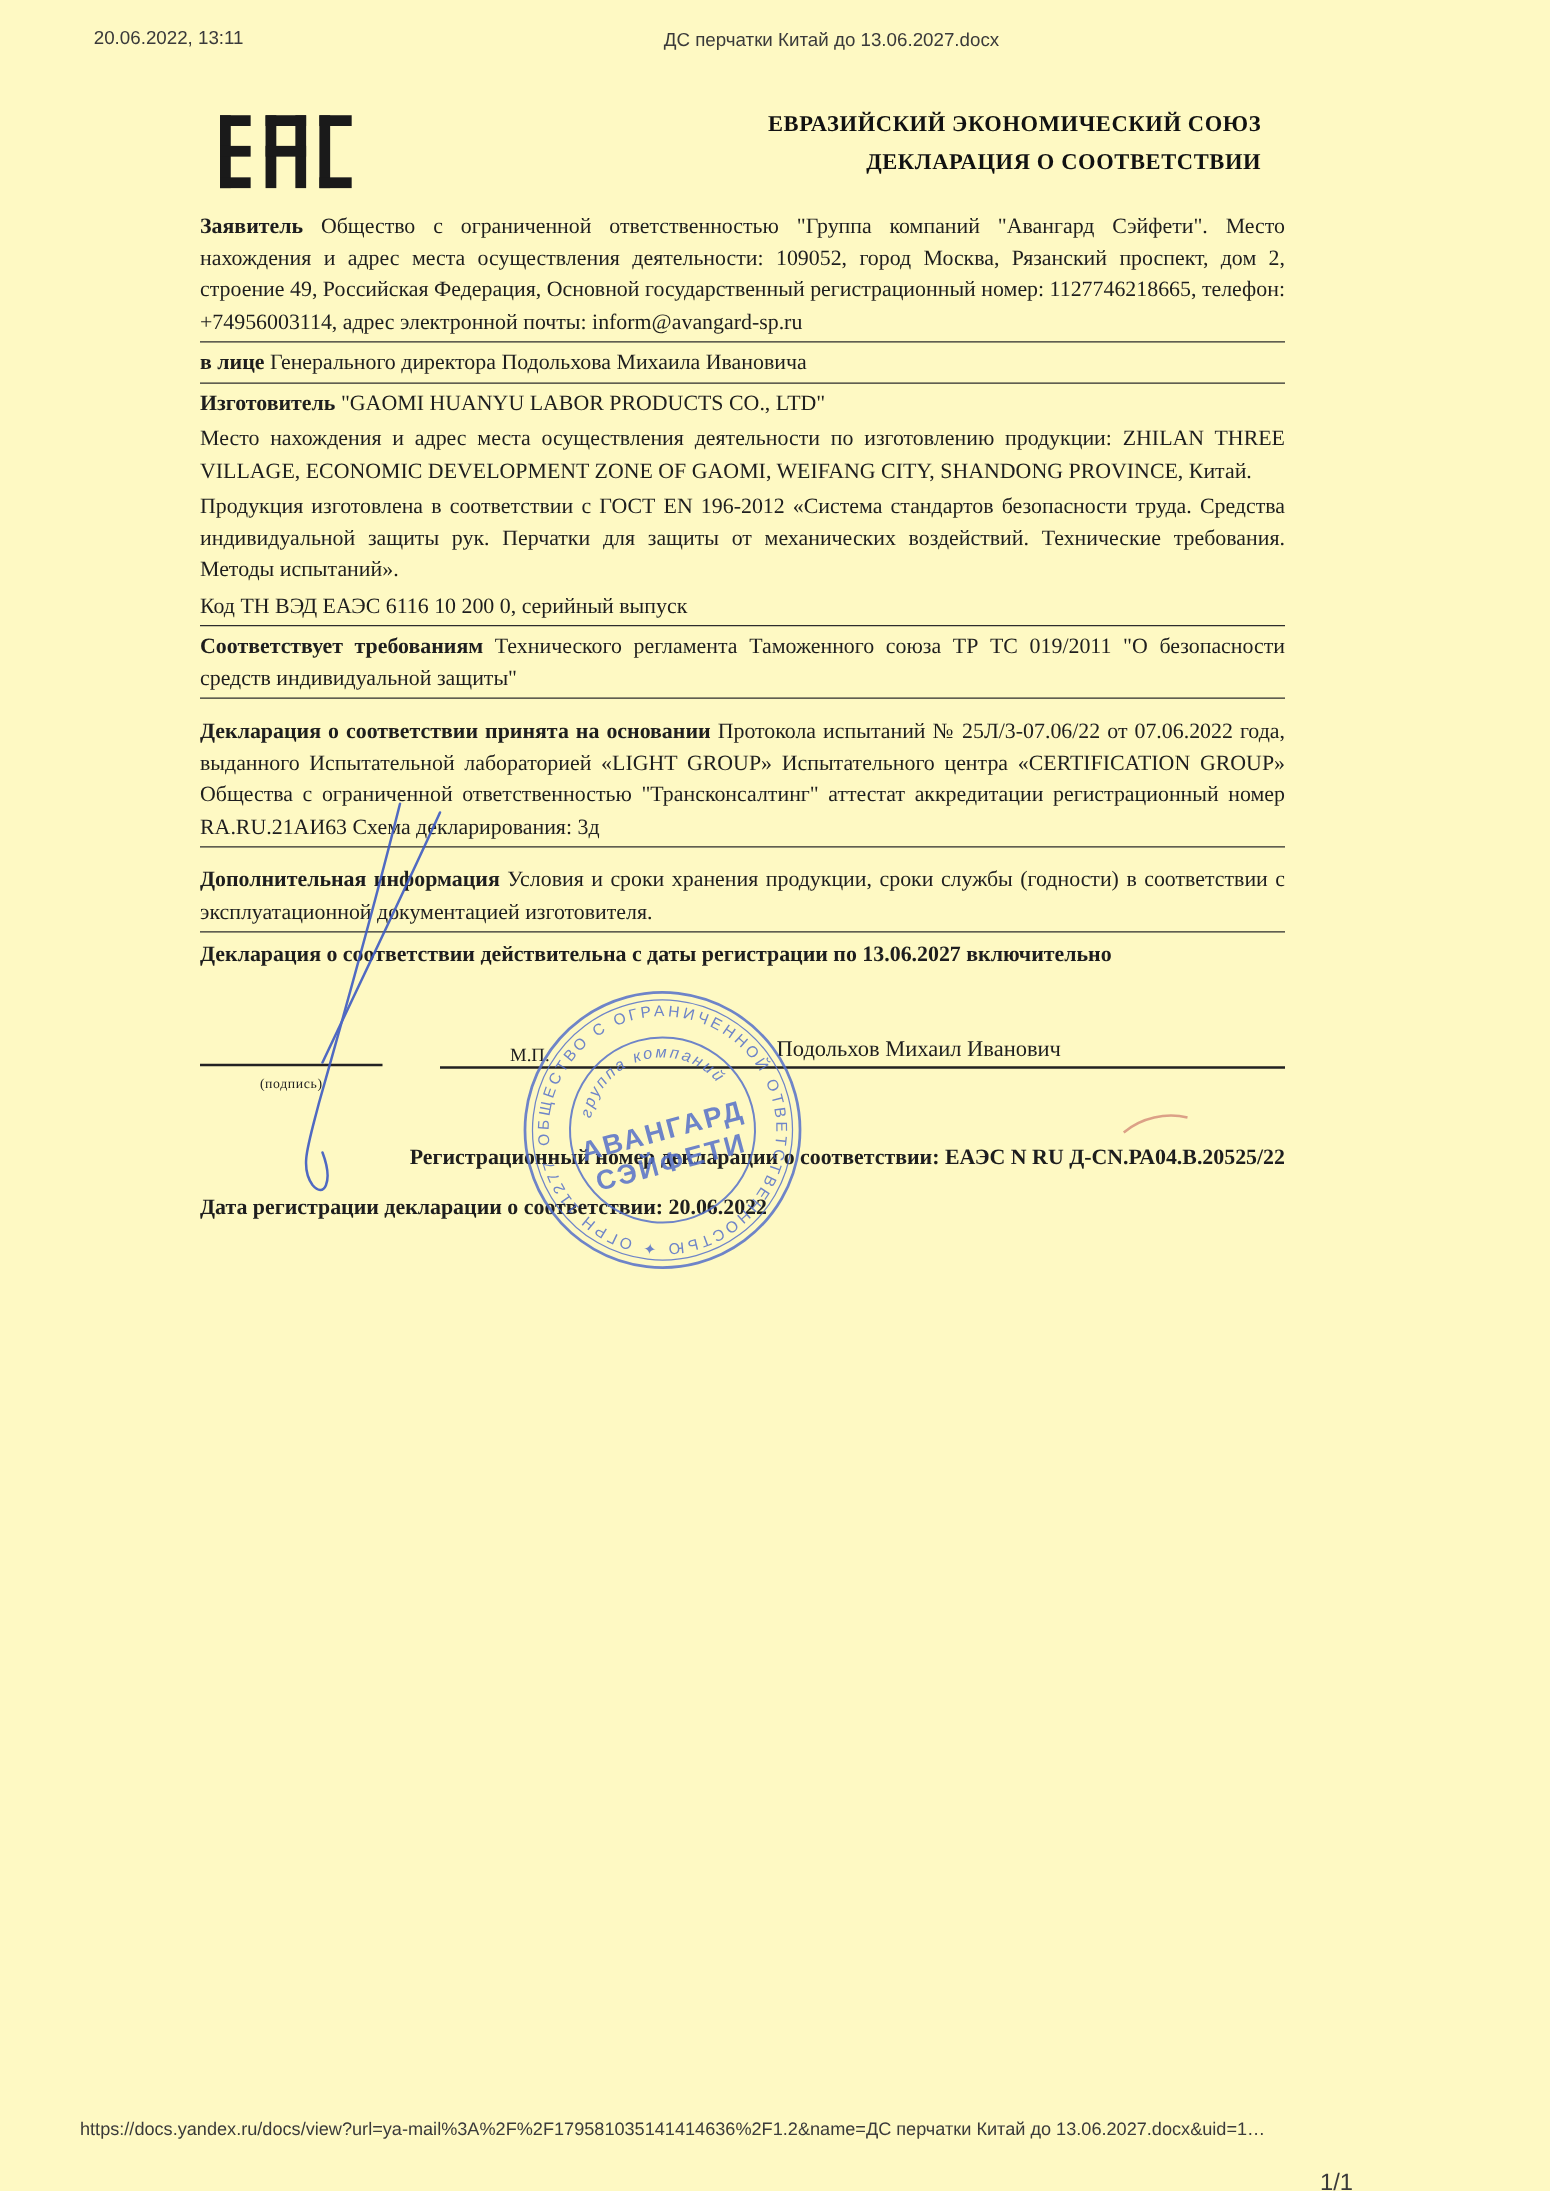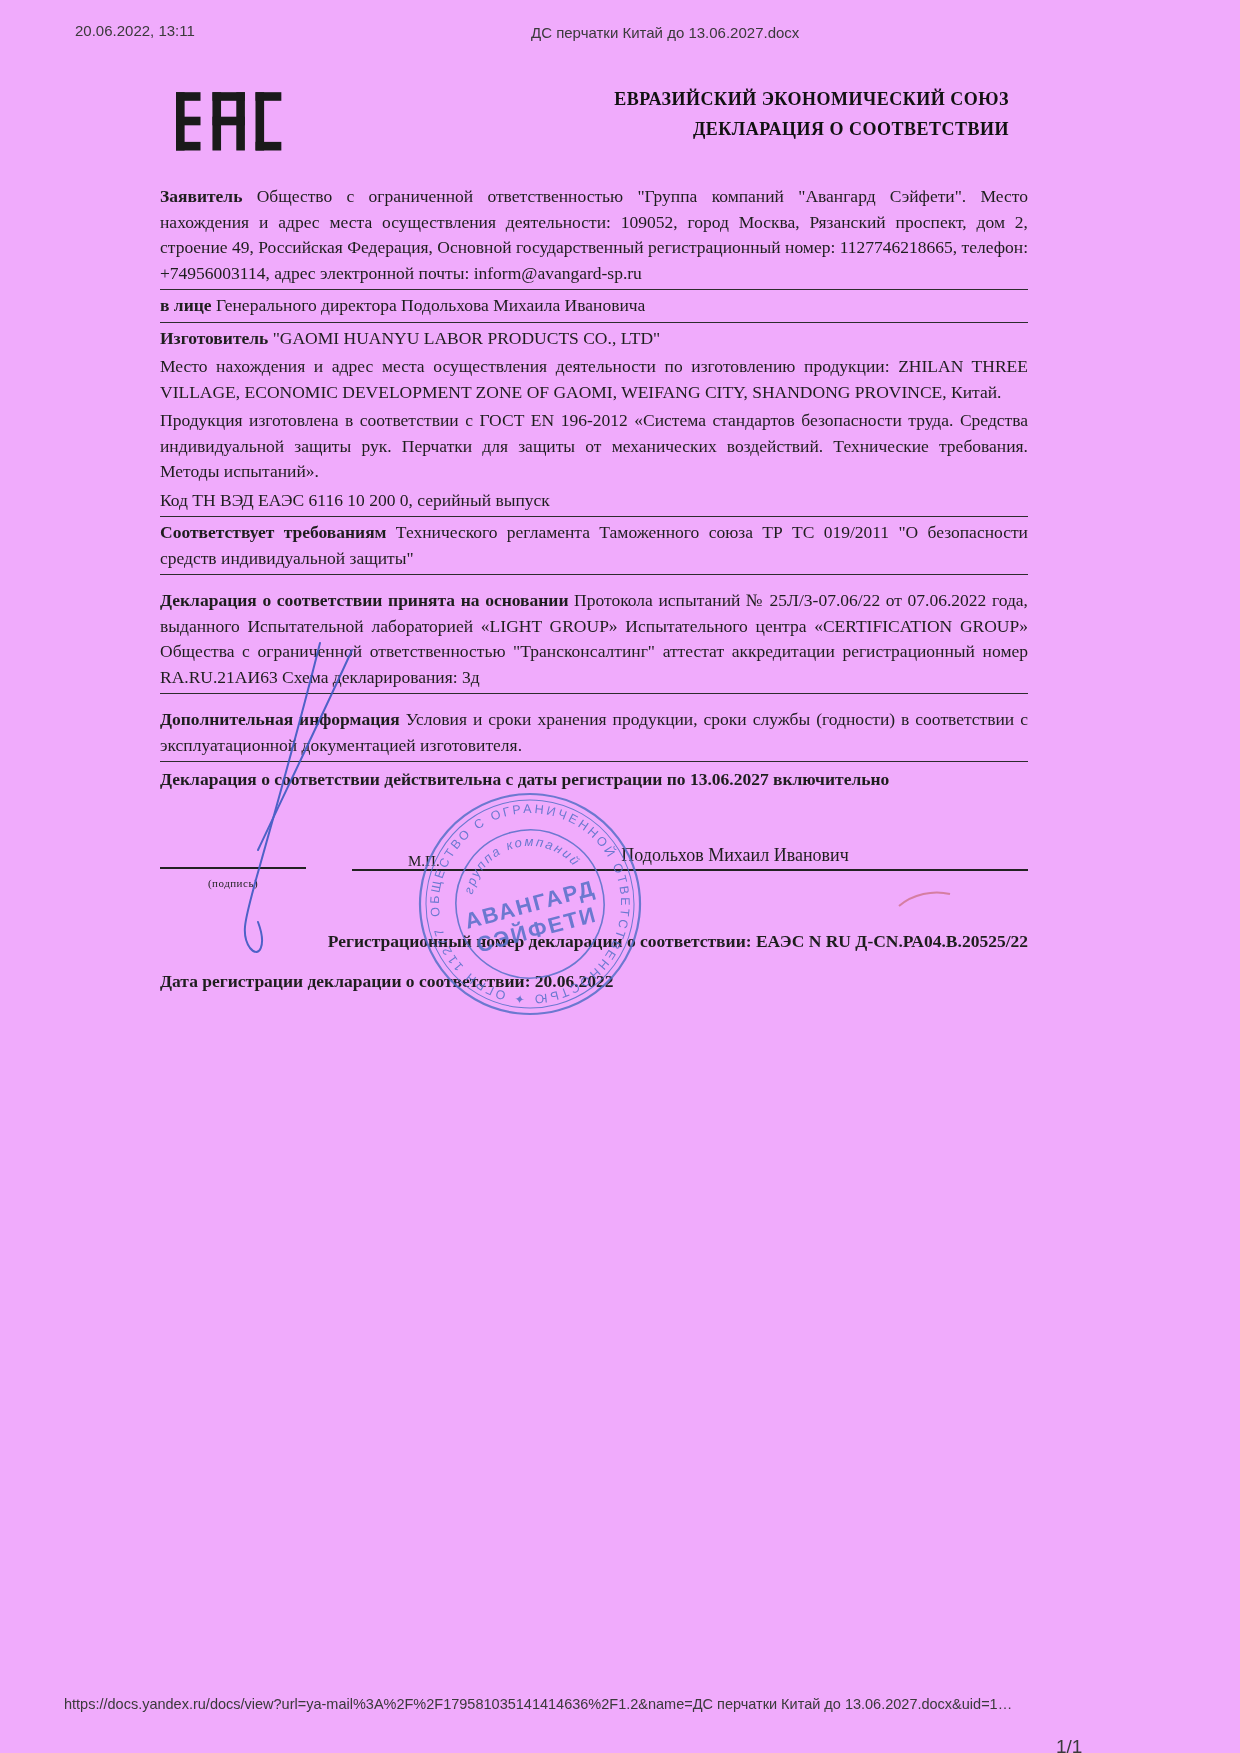--- a/index.html
+++ b/index.html
@@ -1,33 +1,33 @@
 <!DOCTYPE html>
 <html><head>
 <meta charset="utf-8">
 <style>
   * { margin:0; padding:0; box-sizing:border-box; }
   html,body { background:#ffffff; }
   body { width:1240px; height:1753px; position:relative; font-family:"Liberation Serif","DejaVu Serif",serif; color:#222; }
-  .page { position:absolute; inset:0; background:#f0abfc; overflow:hidden; }
+  .page { position:absolute; inset:0; background:#fef9c3; overflow:hidden; }
 
   
   .hdr-date { position:absolute; top:22px; left:75px; font-family:"Liberation Sans","DejaVu Sans",sans-serif; font-size:15px; color:#3a3a3a; }
   .hdr-file { position:absolute; top:24px; left:531px; font-family:"Liberation Sans","DejaVu Sans",sans-serif; font-size:15px; color:#3a3a3a; }
   .ftr-url  { position:absolute; top:1696px; left:64px; font-family:"Liberation Sans","DejaVu Sans",sans-serif; font-size:14.5px; color:#3a3a3a; white-space:nowrap; }
   .ftr-page { position:absolute; top:1736px; left:1056px; font-family:"Liberation Sans","DejaVu Sans",sans-serif; font-size:19px; color:#3a3a3a; }
 
   
   .eac { position:absolute; left:176px; top:82px; }
 
   
   .title { position:absolute; left:329px; top:84px; width:680px; text-align:right; font-weight:bold; font-size:18px; letter-spacing:0.5px; color:#111; line-height:30px; }
 
   
-  .content { position:absolute; left:160px; top:184px; width:868px; font-size:17.5px; line-height:25.5px; text-align:justify; color:#1e1e1e; }
+  .content { position:absolute; left:160px; top:168px; width:868px; font-size:17.5px; line-height:25.5px; text-align:justify; color:#1e1e1e; }
   .sec { padding-bottom:3px; }
   .rule { border-bottom:1.6px solid #2c2c2c; margin-bottom:3px; }
   .lead { font-weight:bold; }
   .gap { margin-top:13px; }
   .validity { font-weight:bold; margin-top:5px; }
 
   
   .sig-row { position:relative; margin-top:48px; height:62px; text-align:left; }
   .sig-left { position:absolute; left:0; top:0; width:146px; }
   .sig-line { height:28px; border-bottom:2px solid #222; }

